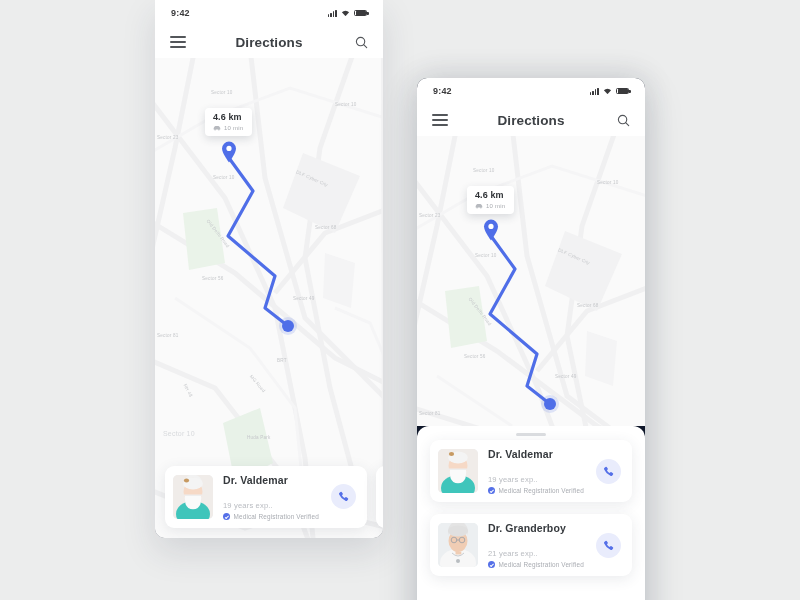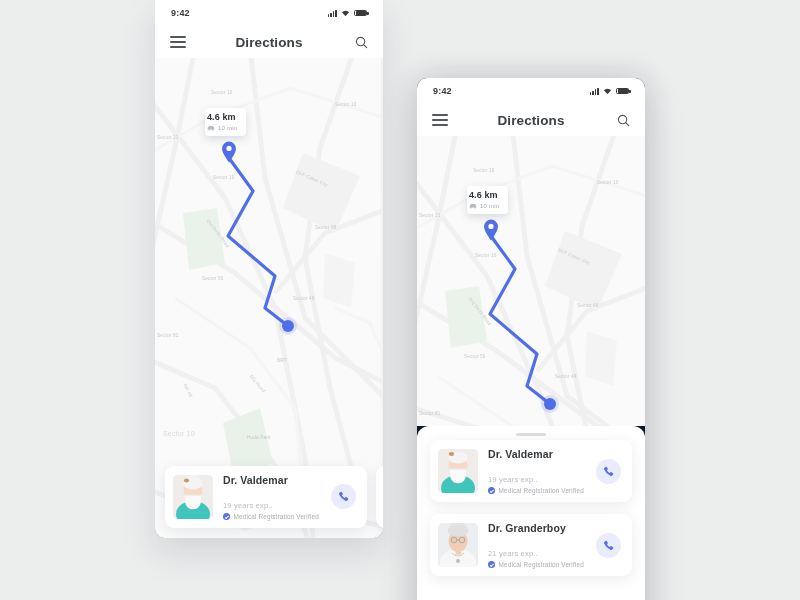--- a/index.html
+++ b/index.html
@@ -63,21 +63,21 @@
   .maplabel{
     position:absolute;font-size:4.6px;color:#c6c8cb;white-space:nowrap;
     letter-spacing:.2px;pointer-events:none;
   }
   .maplabel.big{font-size:7px;color:#d8dadd;}
 
   
   .tooltip{
     position:absolute;background:#fff;border-radius:4px;
     box-shadow:0 3px 9px rgba(45,55,75,.16);
-    padding:5px 9px 5px 2px;
+    padding:5px 9px 5px 8px;
   }
   .tt-dist{font-size:9px;font-weight:bold;color:#2e3135;line-height:1.1;letter-spacing:.1px;}
   .tt-row{display:flex;align-items:center;gap:3px;margin-top:2px;}
   .tt-time{font-size:6px;color:#a8abb0;letter-spacing:.2px;}
 
   
   .sheet{
     position:absolute;left:0;right:0;bottom:0;background:#fff;
     border-radius:12px 12px 0 0;
   }

